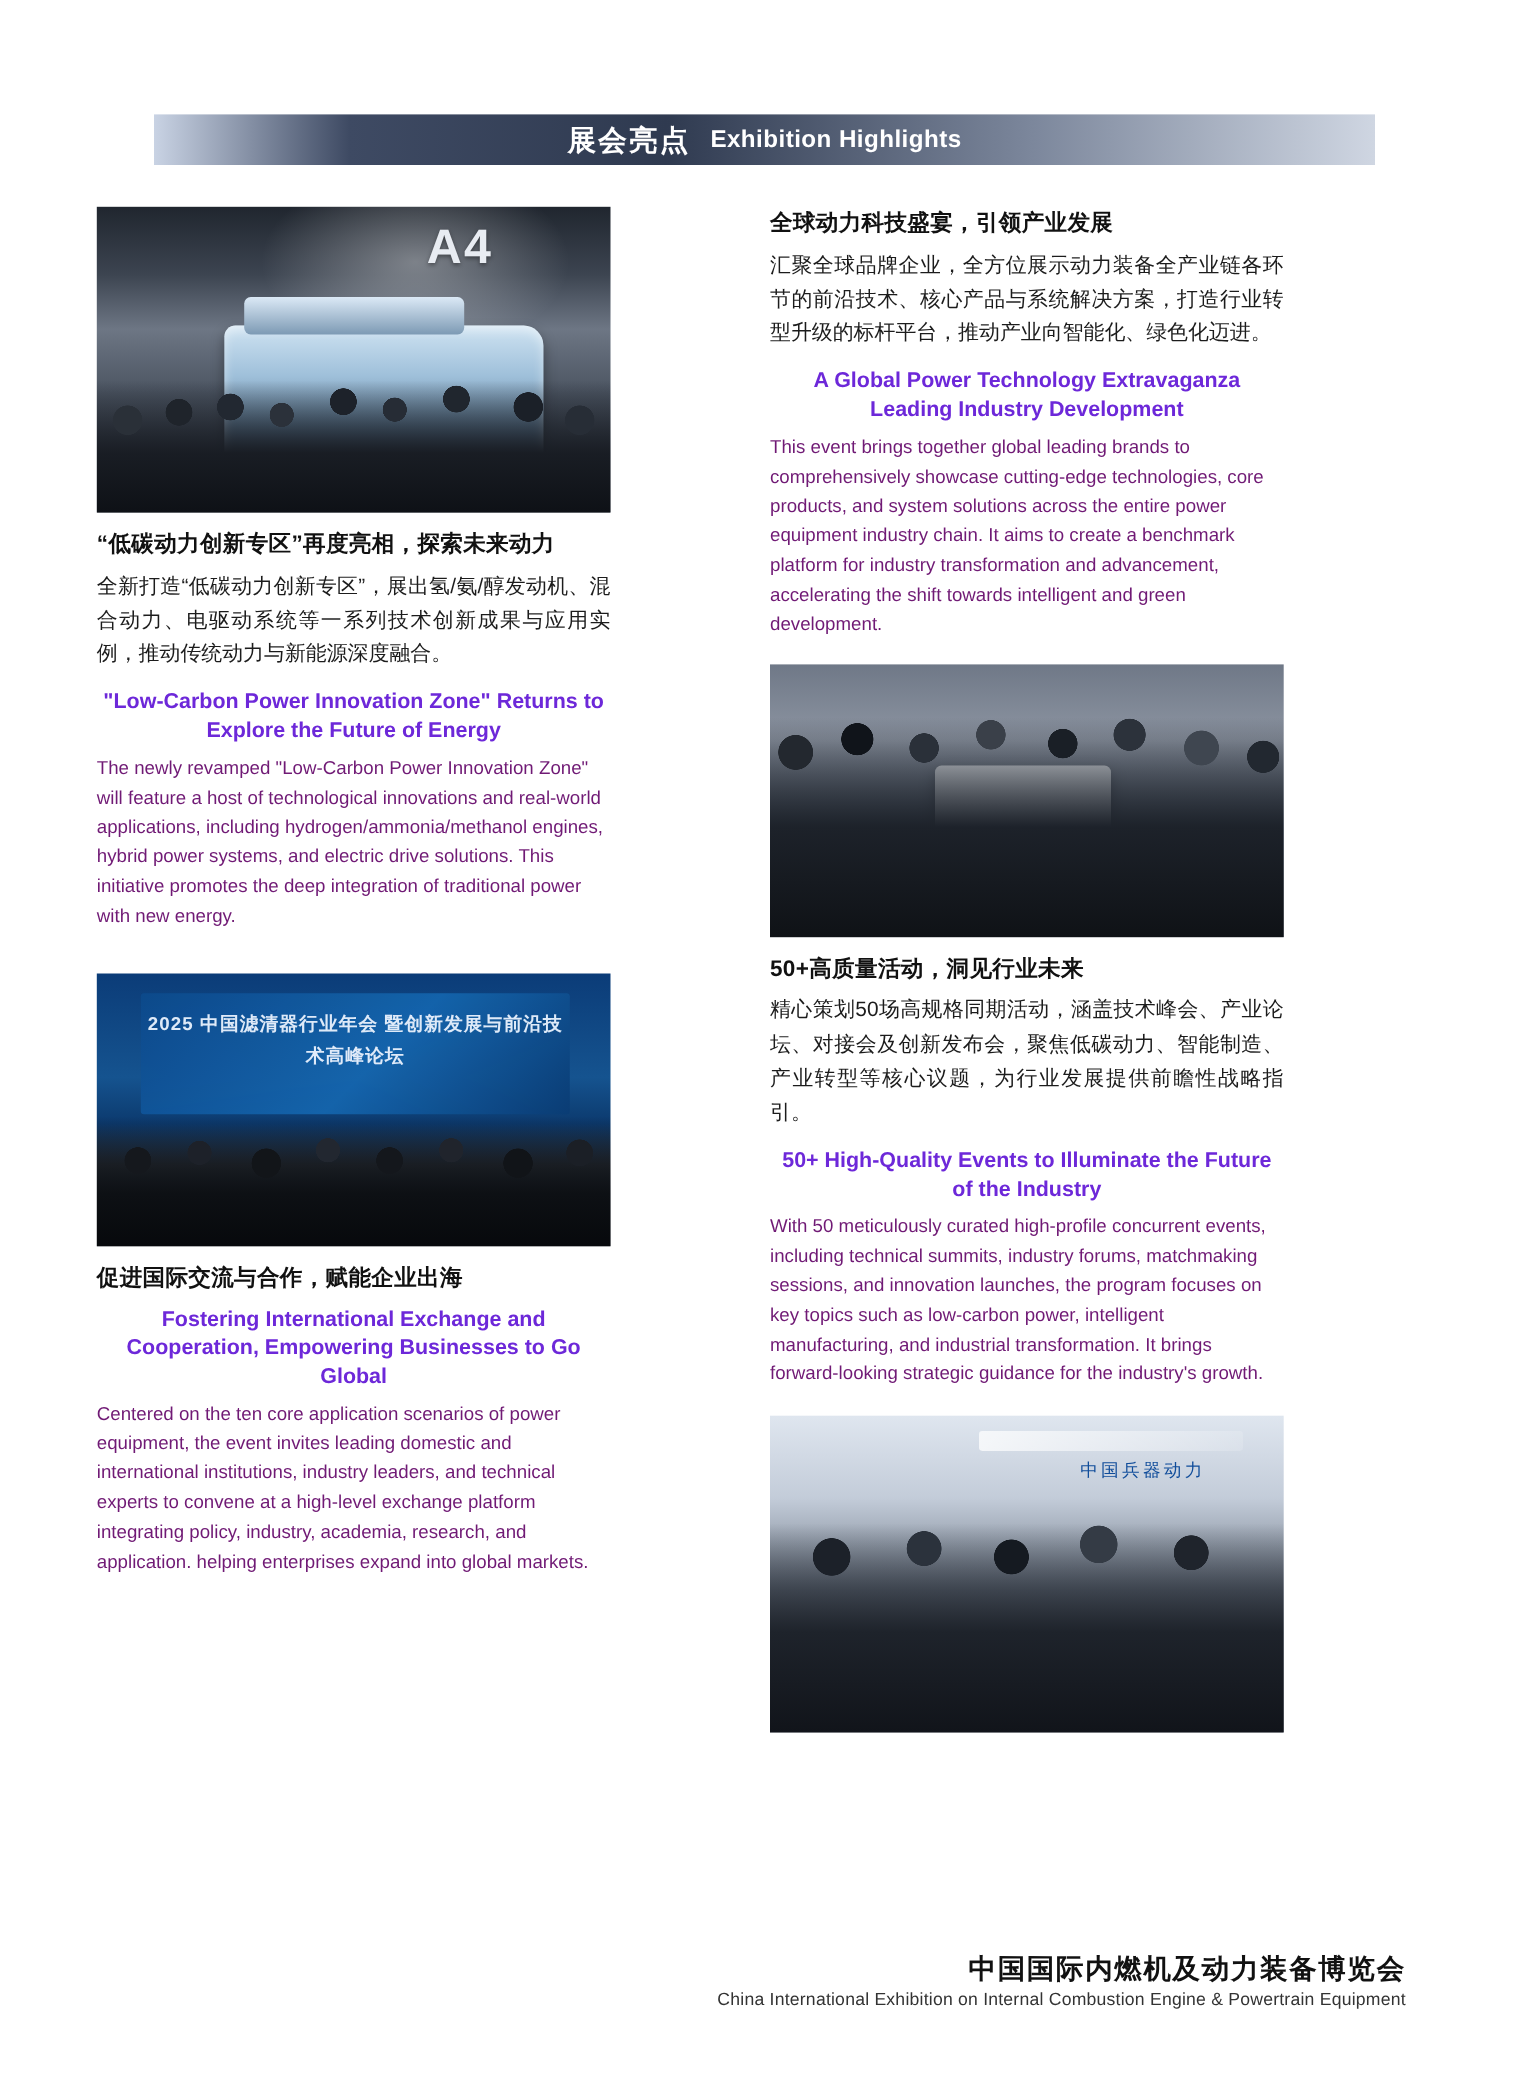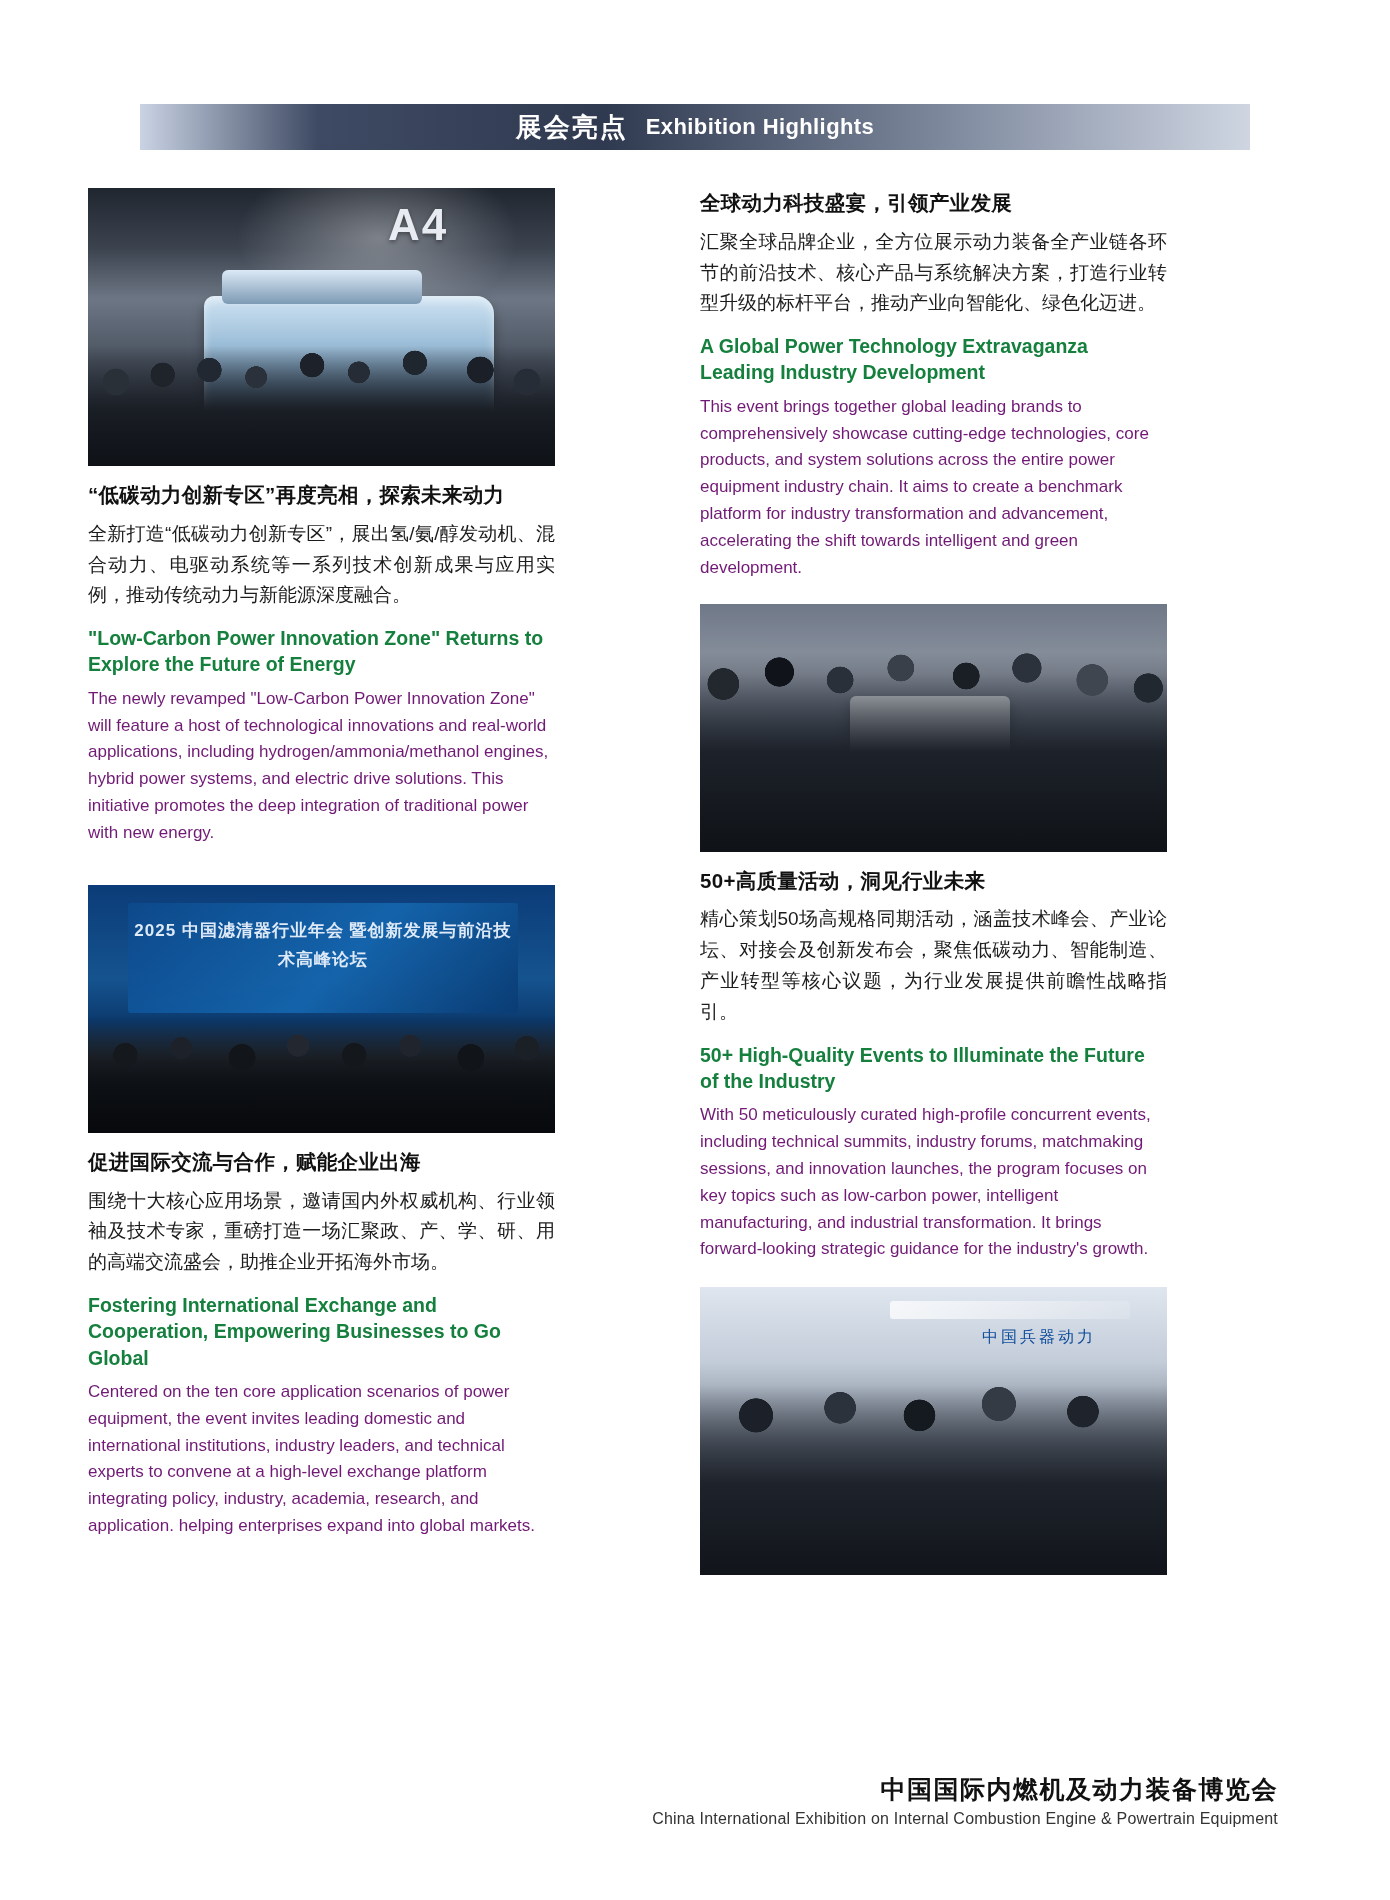--- a/index.html
+++ b/index.html
@@ -186,23 +186,24 @@
   .p-cn {
     font-size: 19px;
     line-height: 1.62;
     color: #1c1c1c;
     margin: 0 0 14px 0;
     text-align: justify;
   }
   .h-en {
     font-size: 19.5px;
     font-weight: bold;
-    color: #15803d;
+    color: #6d28d9;
     line-height: 1.35;
     margin: 0 0 8px 0;
+    text-align: center;
   }
   .p-en {
     font-size: 17px;
     line-height: 1.58;
     color: #701a75;
     margin: 0 0 10px 0;
   }
 
   
   .footer {
@@ -244,21 +245,20 @@
   <p class="p-cn">全新打造“低碳动力创新专区”，展出氢/氨/醇发动机、混合动力、电驱动系统等一系列技术创新成果与应用实例，推动传统动力与新能源深度融合。</p>
   <h3 class="h-en">"Low-Carbon Power Innovation Zone" Returns to Explore the Future of Energy</h3>
   <p class="p-en">The newly revamped "Low-Carbon Power Innovation Zone" will feature a host of technological innovations and real-world applications, including hydrogen/ammonia/methanol engines, hybrid power systems, and electric drive solutions. This initiative promotes the deep integration of traditional power with new energy.</p>
 
   <div class="photo p2">
     <div class="screen">2025 中国滤清器行业年会 暨创新发展与前沿技术高峰论坛</div>
     <div class="audience"></div>
   </div>
 
   <h3 class="h-cn">促进国际交流与合作，赋能企业出海</h3>
-  <p class="p-cn">围绕十大核心应用场景，邀请国内外权威机构、行业领袖及技术专家，重磅打造一场汇聚政、产、学、研、用的高端交流盛会，助推企业开拓海外市场。</p>
   <h3 class="h-en">Fostering International Exchange and Cooperation, Empowering Businesses to Go Global</h3>
   <p class="p-en">Centered on the ten core application scenarios of power equipment, the event invites leading domestic and international institutions, industry leaders, and technical experts to convene at a high-level exchange platform integrating policy, industry, academia, research, and application. helping enterprises expand into global markets.</p>
 
 </div>
 
 <div class="col col-right">
 
   <h3 class="h-cn" style="margin-top:0">全球动力科技盛宴，引领产业发展</h3>
   <p class="p-cn">汇聚全球品牌企业，全方位展示动力装备全产业链各环节的前沿技术、核心产品与系统解决方案，打造行业转型升级的标杆平台，推动产业向智能化、绿色化迈进。</p>
   <h3 class="h-en">A Global Power Technology Extravaganza Leading Industry Development</h3>

